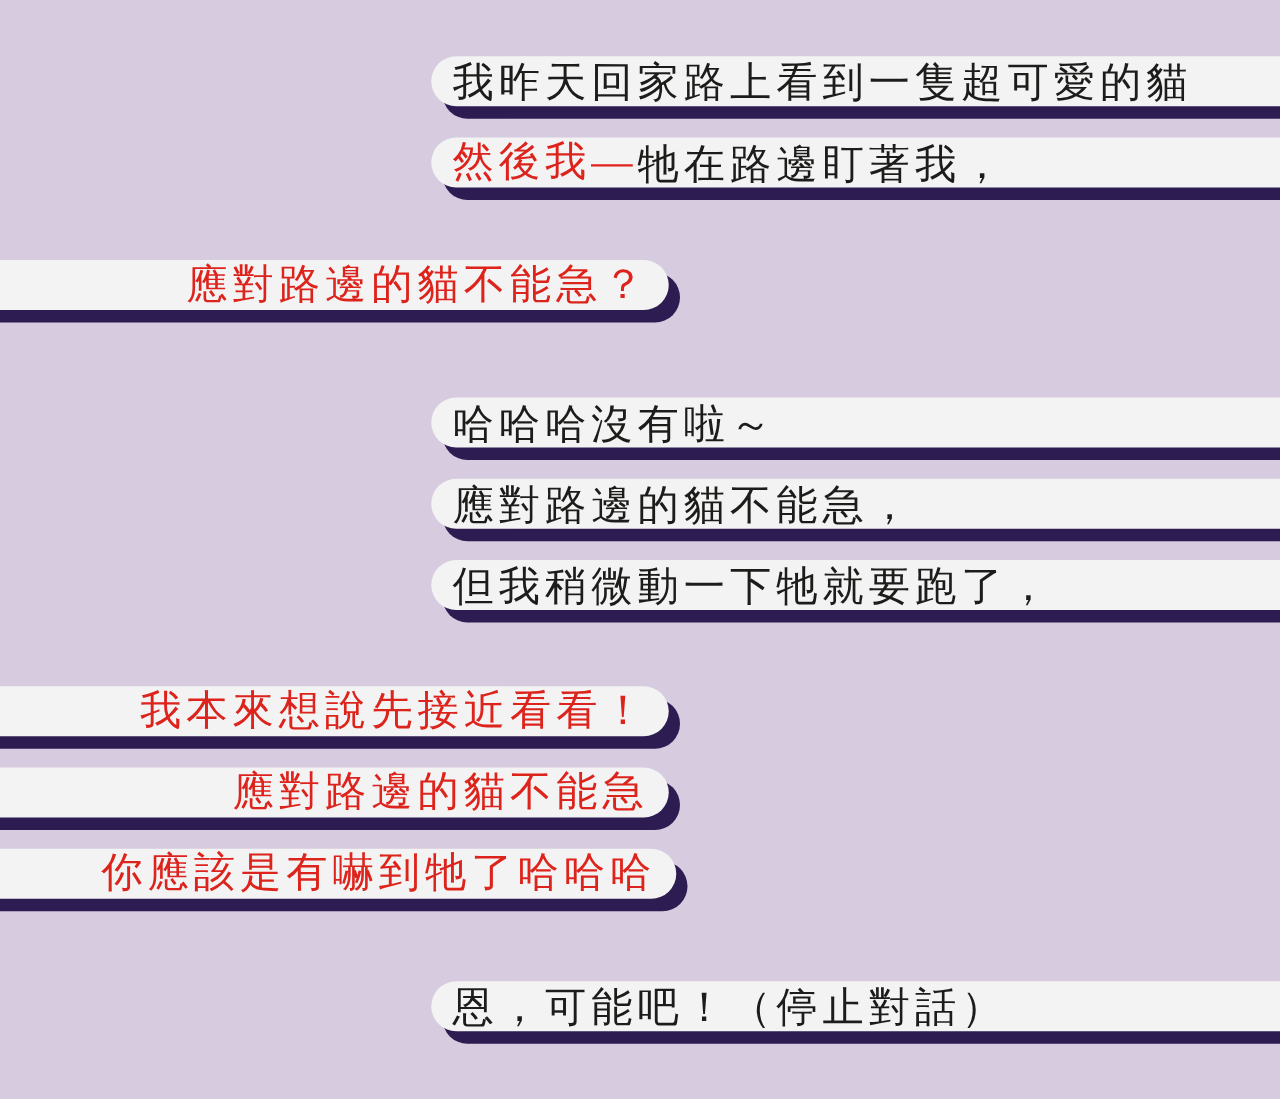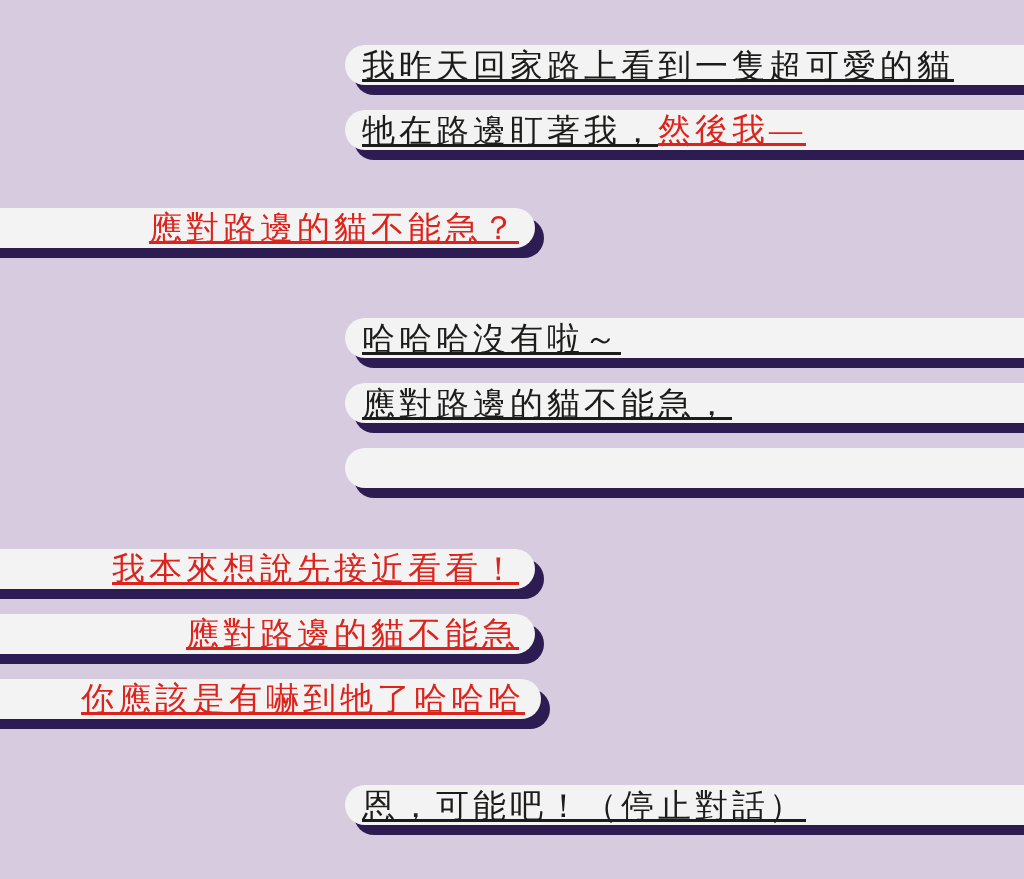--- a/index.html
+++ b/index.html
@@ -38,55 +38,56 @@
     border-radius:20px 0 0 20px;
     padding-left:17px;
     justify-content:flex-start;
   }
   .bubble.left{
     left:-30px;
     border-radius:0 20px 20px 0;
     padding-right:16px;
     justify-content:flex-end;
   }
-  .seg{display:inline-block;text-decoration:underline;}
+  .seg{display:inline-block;}
   .seg.ink{color:var(--ink);}
   .seg.red{
     color:var(--red);
     
     font-family:"Liberation Serif", serif;
   }
 </style>
 </head>
 <body>
 
 <div class="stage">
 
   <div class="bubble right" style="top:45px">
     <span class="seg ink">我昨天回家路上看到一隻超可愛的貓</span>
   </div>
 
   <div class="bubble right" style="top:110px">
-    <span class="seg ink">牠在路邊盯著我，</span>
-      <span class="seg red">然後我—</span>
+    <span class="seg red">然後我—</span>
+      <span class="seg ink">牠在路邊盯著我，</span>
   </div>
 
   <div class="bubble left" style="top:208px;width:565px">
     <span class="seg red">應對路邊的貓不能急？</span>
   </div>
 
   <div class="bubble right" style="top:318px">
     <span class="seg ink">哈哈哈沒有啦～</span>
   </div>
 
   <div class="bubble right" style="top:383px">
     <span class="seg ink">應對路邊的貓不能急，</span>
   </div>
 
   <div class="bubble right" style="top:448px">
+    <span class="seg ink">但我稍微動一下牠就要跑了，</span>
   </div>
 
   <div class="bubble left" style="top:549px;width:565px">
     <span class="seg red">我本來想說先接近看看！</span>
   </div>
 
   <div class="bubble left" style="top:614px;width:565px">
     <span class="seg red">應對路邊的貓不能急</span>
   </div>
 

